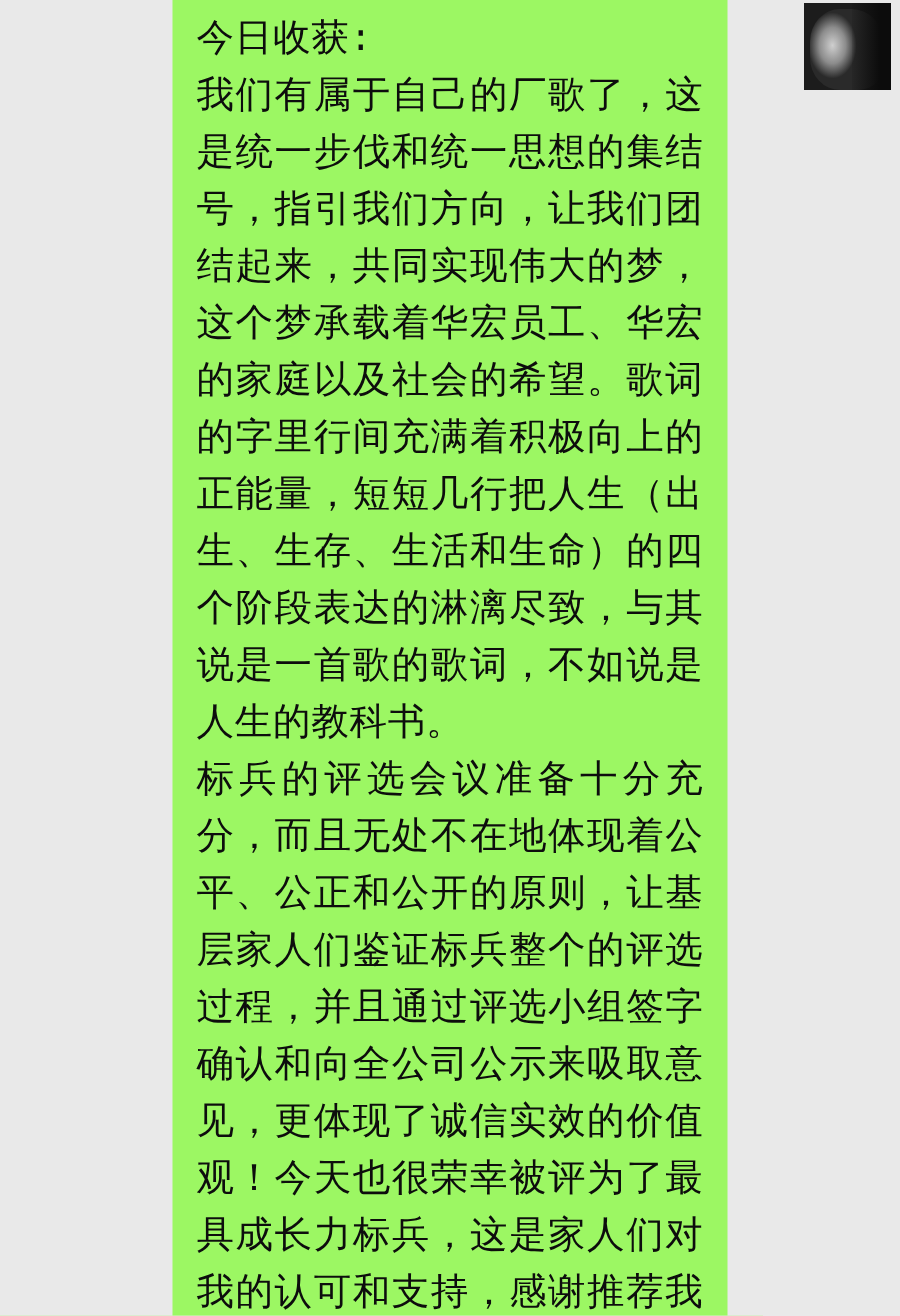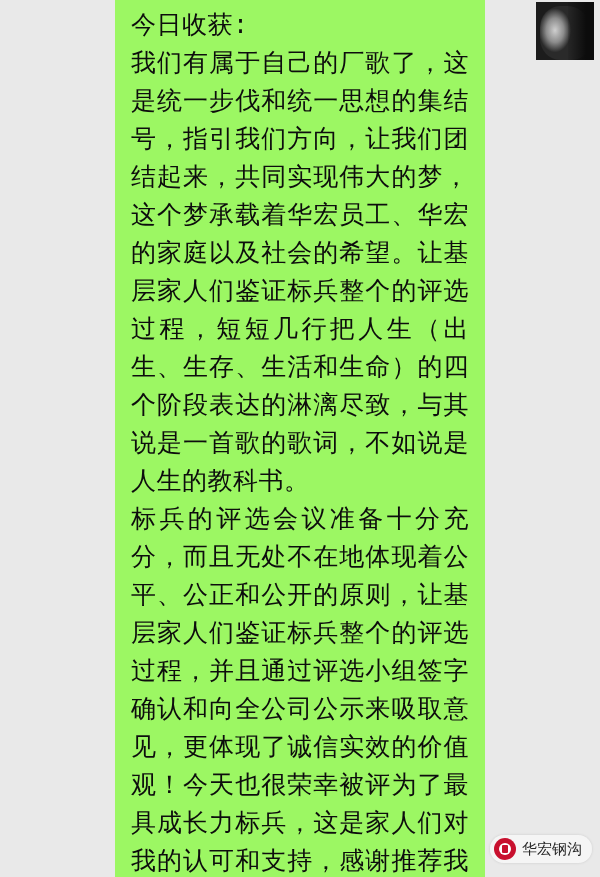--- a/index.html
+++ b/index.html
@@ -151,24 +151,20 @@
 
   <div class="chat-bg"></div>
 
   <div class="avatar">
     <div class="face"></div>
     <div class="shadow"></div>
   </div>
 
   <div class="bubble">
     <p>今日收获:</p>
-    <p>我们有属于自己的厂歌了，这是统一步伐和统一思想的集结号，指引我们方向，让我们团结起来，共同实现伟大的梦，这个梦承载着华宏员工、华宏的家庭以及社会的希望。让基层家人们鉴证标兵整个的评选过程，短短几行把人生（出生、生存、生活和生命）的四个阶段表达的淋漓尽致，与其说是一首歌的歌词，不如说是人生的教科书。</p>
+    <p>我们有属于自己的厂歌了，这是统一步伐和统一思想的集结号，指引我们方向，让我们团结起来，共同实现伟大的梦，这个梦承载着华宏员工、华宏的家庭以及社会的希望。歌词的字里行间充满着积极向上的正能量，短短几行把人生（出生、生存、生活和生命）的四个阶段表达的淋漓尽致，与其说是一首歌的歌词，不如说是人生的教科书。</p>
     <p>标兵的评选会议准备十分充分，而且无处不在地体现着公平、公正和公开的原则，让基层家人们鉴证标兵整个的评选过程，并且通过评选小组签字确认和向全公司公示来吸取意见，更体现了诚信实效的价值观！今天也很荣幸被评为了最具成长力标兵，这是家人们对我的认可和支持，感谢推荐我的主管领导，感谢为我投票的家人，我将更多全部。用自己</p>
   </div>
 
   <div class="fade-bottom"></div>
 
-  <div class="footer-chip">
-    <div class="logo"></div>
-    <div class="name">华宏钢沟</div>
-  </div>
 
 </div>
 
 </body></html>

